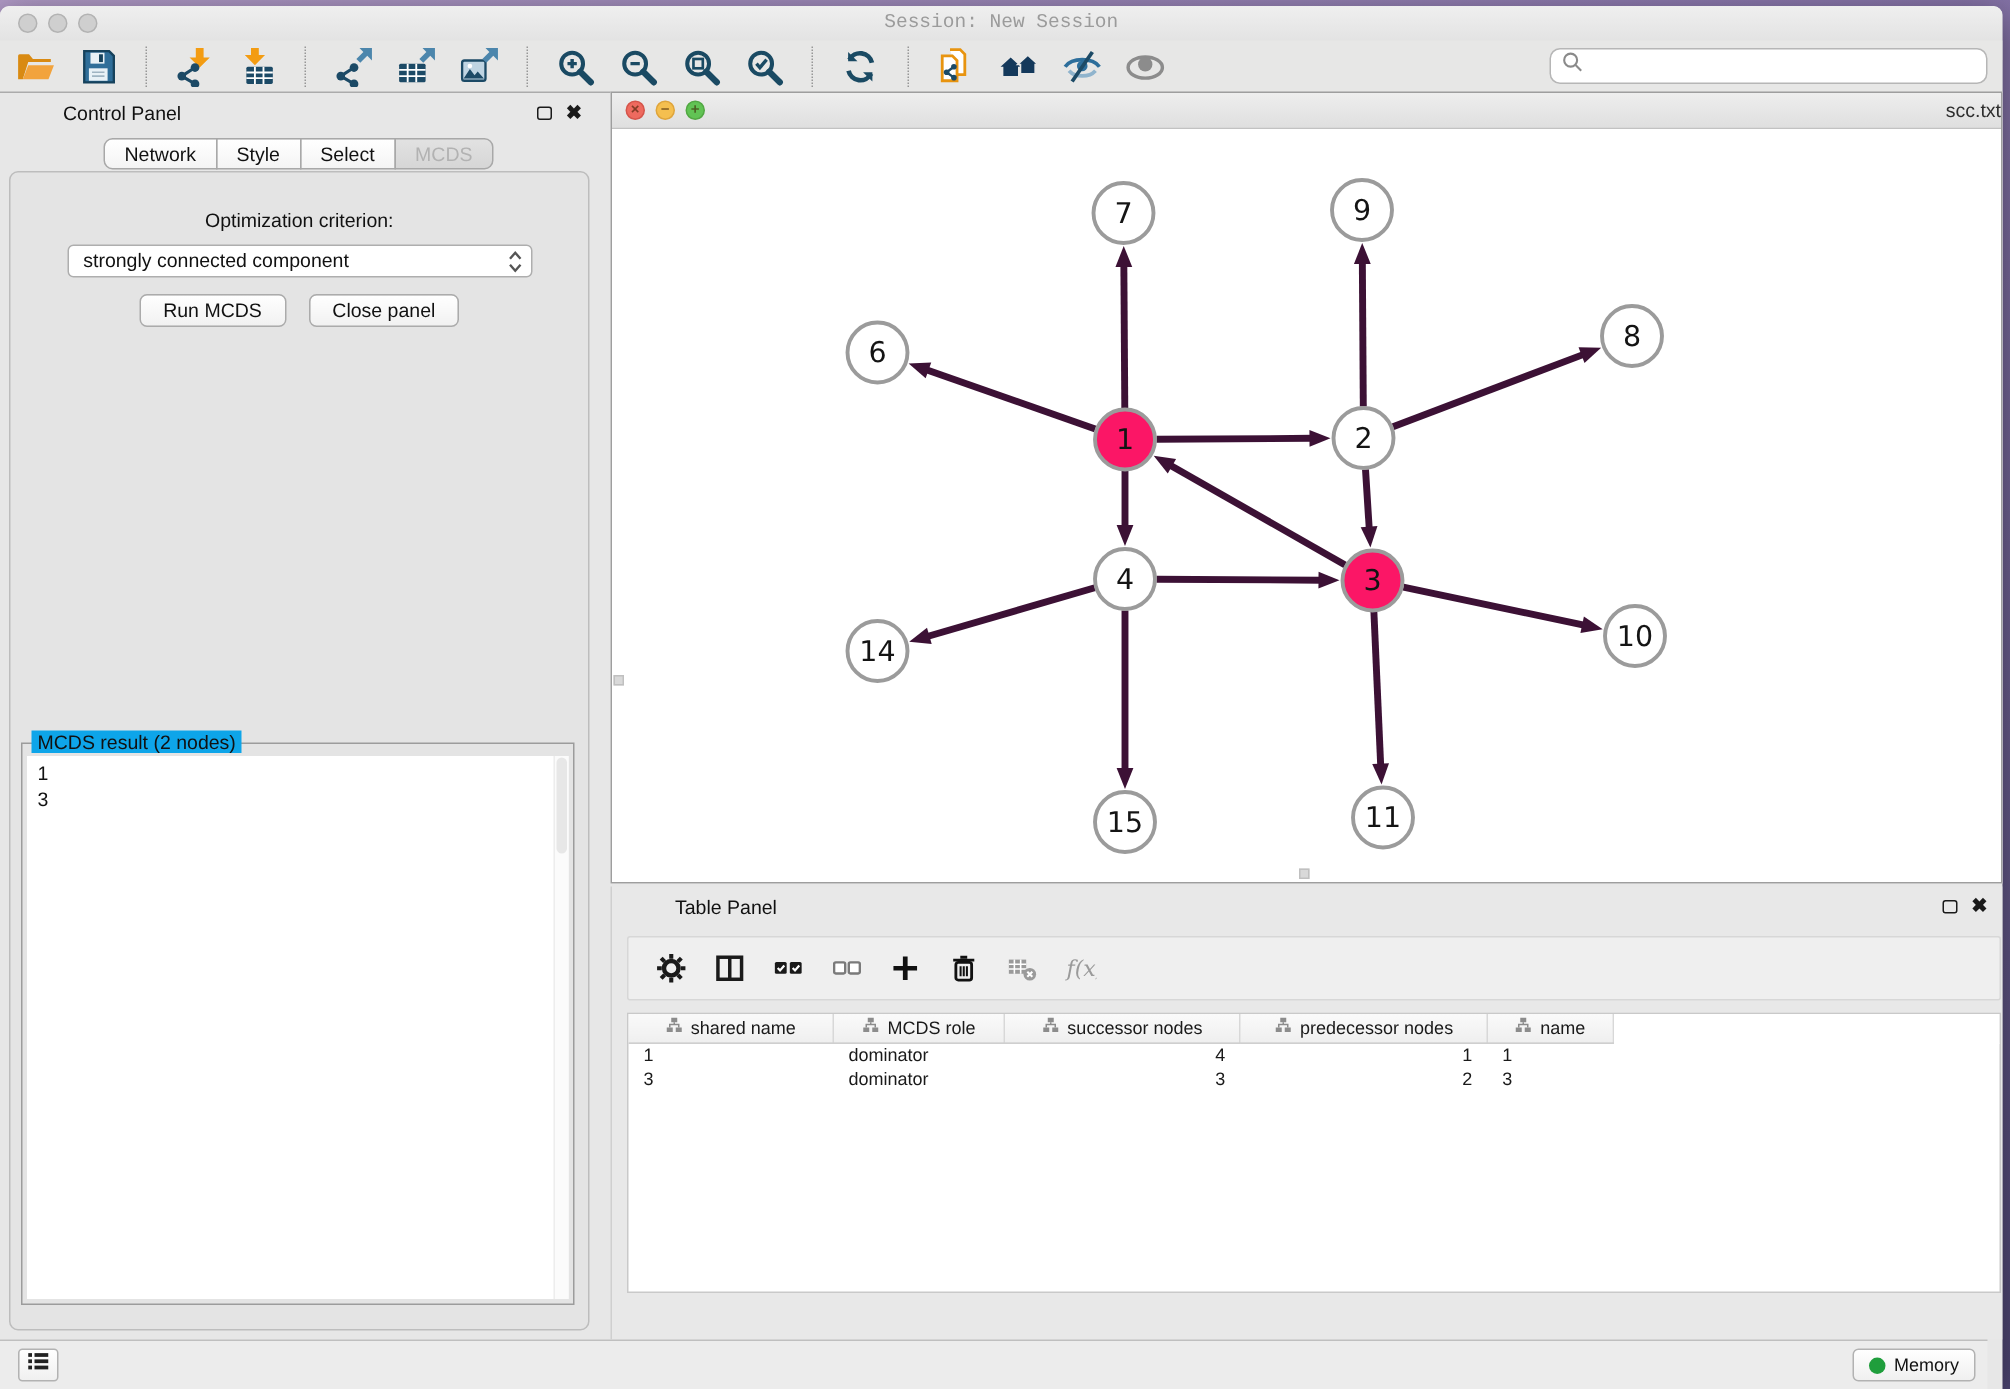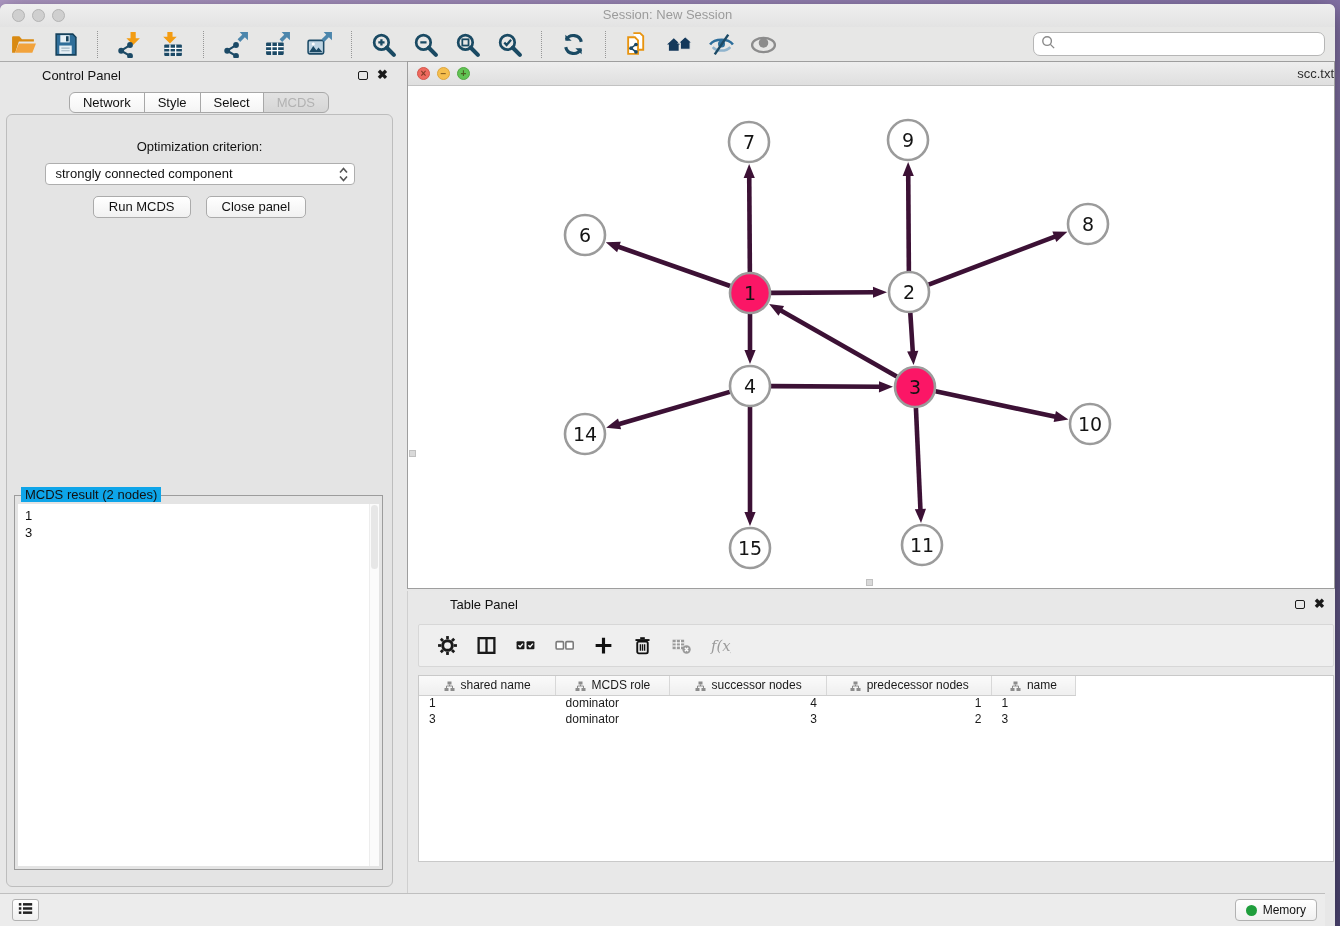--- a/index.html
+++ b/index.html
@@ -7,21 +7,21 @@
     font-family:"Liberation Sans", sans-serif; }
   body { background:linear-gradient(150deg,#B09AC6 0%,#8A77AC 40%,#4E4674 100%); position:relative; }
 
   .app { position:absolute; left:0; top:4px; width:1335px; height:922px;
     background:#E7E7E7; border-top-left-radius:6px; border-top-right-radius:6px;
     box-shadow:0 6px 24px rgba(0,0,0,.45); overflow:hidden; }
 
   
   .titlebar { position:relative; height:37px;
     background:linear-gradient(#EFEFEF,#DCDCDC); border-bottom:1px solid #B2B2B2;
-    border-top-left-radius:6px; border-top-right-radius:6px; }
+    border-top-left-radius:6px; border-top-right-radius:6px;font-family:Liberation Mono, monospace; }
   .mac-dots { position:absolute; left:12px; top:5px; display:flex; gap:7px; }
   .mac-dot { width:13px; height:13px; border-radius:50%; background:#CFCFCF; border:1px solid #B3B3B3; }
   .title-text { text-align:center; line-height:22px; font-size:13px; color:#9B9B9B; }
 
   
   .toolbar { position:absolute; top:23px; left:0; right:0; height:35px;
     background:#E7E7E6; border-bottom:1px solid #ABABAB;
     display:flex; align-items:center; padding:0 10px; gap:15px; }
   .tbicon { width:27px; height:27px; flex:0 0 auto; cursor:default; }
   .tbicon svg { width:100%; height:100%; display:block; }
@@ -91,21 +91,21 @@
     background:#EFEFEF; border:1px solid #D7D7D7; border-radius:2px;
     display:flex; align-items:center; gap:18px; padding-left:18px; }
   .tp-icon { width:21px; height:21px; }
   .tp-icon svg { width:100%; height:100%; display:block; }
   .tp-table { position:absolute; left:10px; right:1px; top:84px; bottom:31px;
     background:#fff; border:1px solid #C9C9C9; overflow:hidden; }
   .tp-table table { border-collapse:collapse; table-layout:fixed; }
   .tp-table th { height:19px; background:linear-gradient(#FAFAFA,#EFEFEF);
     border-right:1px solid #D8D8D8; border-bottom:1px solid #CFCFCF;
     font-weight:normal; font-size:12px; color:#1a1a1a; white-space:nowrap; padding:0 4px; }
-  .th-inner { display:flex; align-items:flex-end; justify-content:center; gap:6px; }
+  .th-inner { display:flex; align-items:flex-start; justify-content:center; gap:6px; }
   .th-inner svg { flex:0 0 auto; }
   .tp-table td { height:16px; font-size:12px; color:#1a1a1a; padding:0 10px; white-space:nowrap; }
   .al-left { text-align:left; } .al-right { text-align:right; }
   .tp-tabs { position:absolute; bottom:7px; left:0; right:0; display:flex; justify-content:center; }
 
   
   .status-bar { position:absolute; left:0; right:10px; bottom:0; height:33px;
     background:#ECECEC; border-top:1px solid #BFBFBF; }
   .list-btn { position:absolute; left:12px; top:5px; width:27px; height:22px;
     background:linear-gradient(#FFFFFF,#F0F0F0); border:1px solid #B2B2B2; border-radius:3px;

